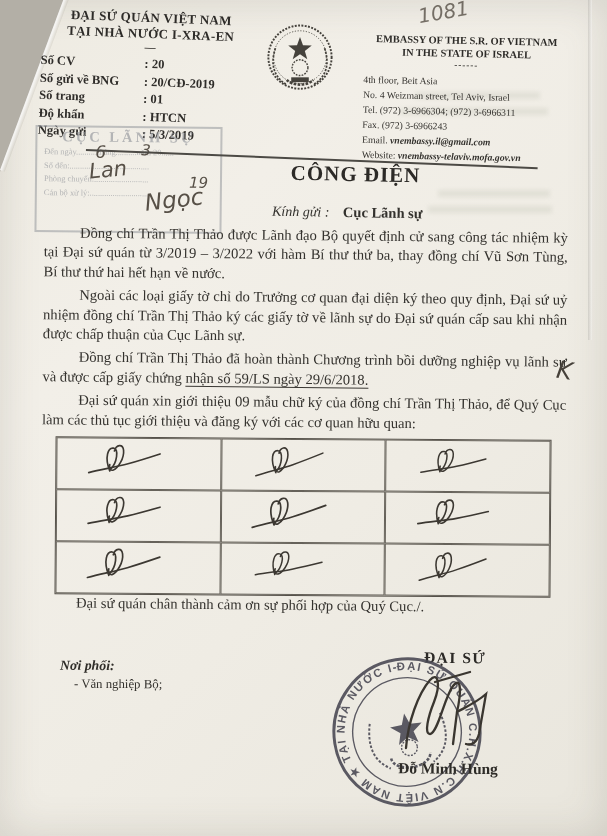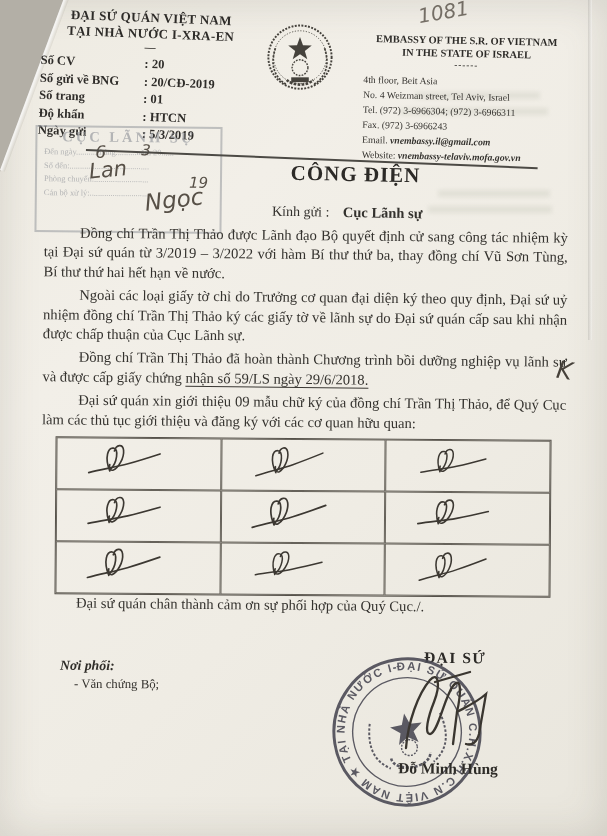--- a/index.html
+++ b/index.html
@@ -60,21 +60,21 @@
     color:rgba(142,145,152,.62);
   }
   .rstamp .rtitle{font-weight:700;font-size:14.5px;letter-spacing:3px;text-align:center;margin-top:1px;font-family:"Liberation Serif",serif;}
   .rstamp .rline{font-size:8.4px;line-height:13.5px;padding:0 7px;white-space:nowrap;overflow:hidden;}
   .rstamp .hw{position:absolute;}
 
   
   .sepline{position:absolute;left:86px;top:149px;width:452px;height:1.6px;background:#4c4a45;transform:rotate(2.3deg);transform-origin:left top;}
   .doc-title{position:absolute;left:248px;top:162px;width:215px;text-align:center;font-weight:700;font-size:21px;letter-spacing:1px;color:#2c2a27;transform:rotate(1.2deg);}
   .kinh-gui{position:absolute;left:272px;top:204px;font-size:14px;transform:rotate(1deg);color:#33312d;}
-  .kinh-gui .kg-label{}
+  .kinh-gui .kg-label{font-style:italic;}
   .kinh-gui .kg-value{font-weight:700;margin-left:10px;font-size:14.5px;}
 
   
   .body-block{position:absolute;left:42px;top:226px;width:524px;transform:rotate(.6deg);}
   .body-block p{margin:0 0 4px 0;font-size:14.6px;line-height:1.33;text-align:justify;text-indent:36px;color:#34322e;}
   .u{border-bottom:1.3px solid #3a3834;}
   .margin-k{position:absolute;right:-6px;top:128px;font-size:24px;transform:rotate(8deg);color:#46413a;}
 
   .sig-table{
     margin:6px 0 0 14px;width:494px;
@@ -269,21 +269,21 @@
           <path d="M26 31 C20 16 24 5 30 6 C36 7 34 22 27 29 M31 9 C33 2 40 1 41 8 C42 17 35 28 30 30 C27 31 25 28 26 24"></path>
         </svg>
       </div>
   </div>
 
   <p class="closing">Đại sứ quán chân thành cảm ơn sự phối hợp của Quý Cục./.</p>
 </div>
 
 <div class="recipients">
   <div class="rec-label">Nơi phối:</div>
-  <div class="rec-item">- Văn chứng Bộ;</div>
+  <div class="rec-item">- Văn nghiệp Bộ;</div>
 </div>
 
 <div class="amb-title">ĐẠI SỨ</div>
 
 <div class="round-stamp">
   <svg viewBox="0 0 160 160">
     <circle cx="80" cy="80" r="74" class="stamp-ink" stroke-width="3"></circle>
     <circle cx="80" cy="80" r="55" class="stamp-ink" stroke-width="1.4"></circle>
     <defs>
         <path id="stampring" d="M80 17 a63 63 0 1 1 -0.01 0"></path>

